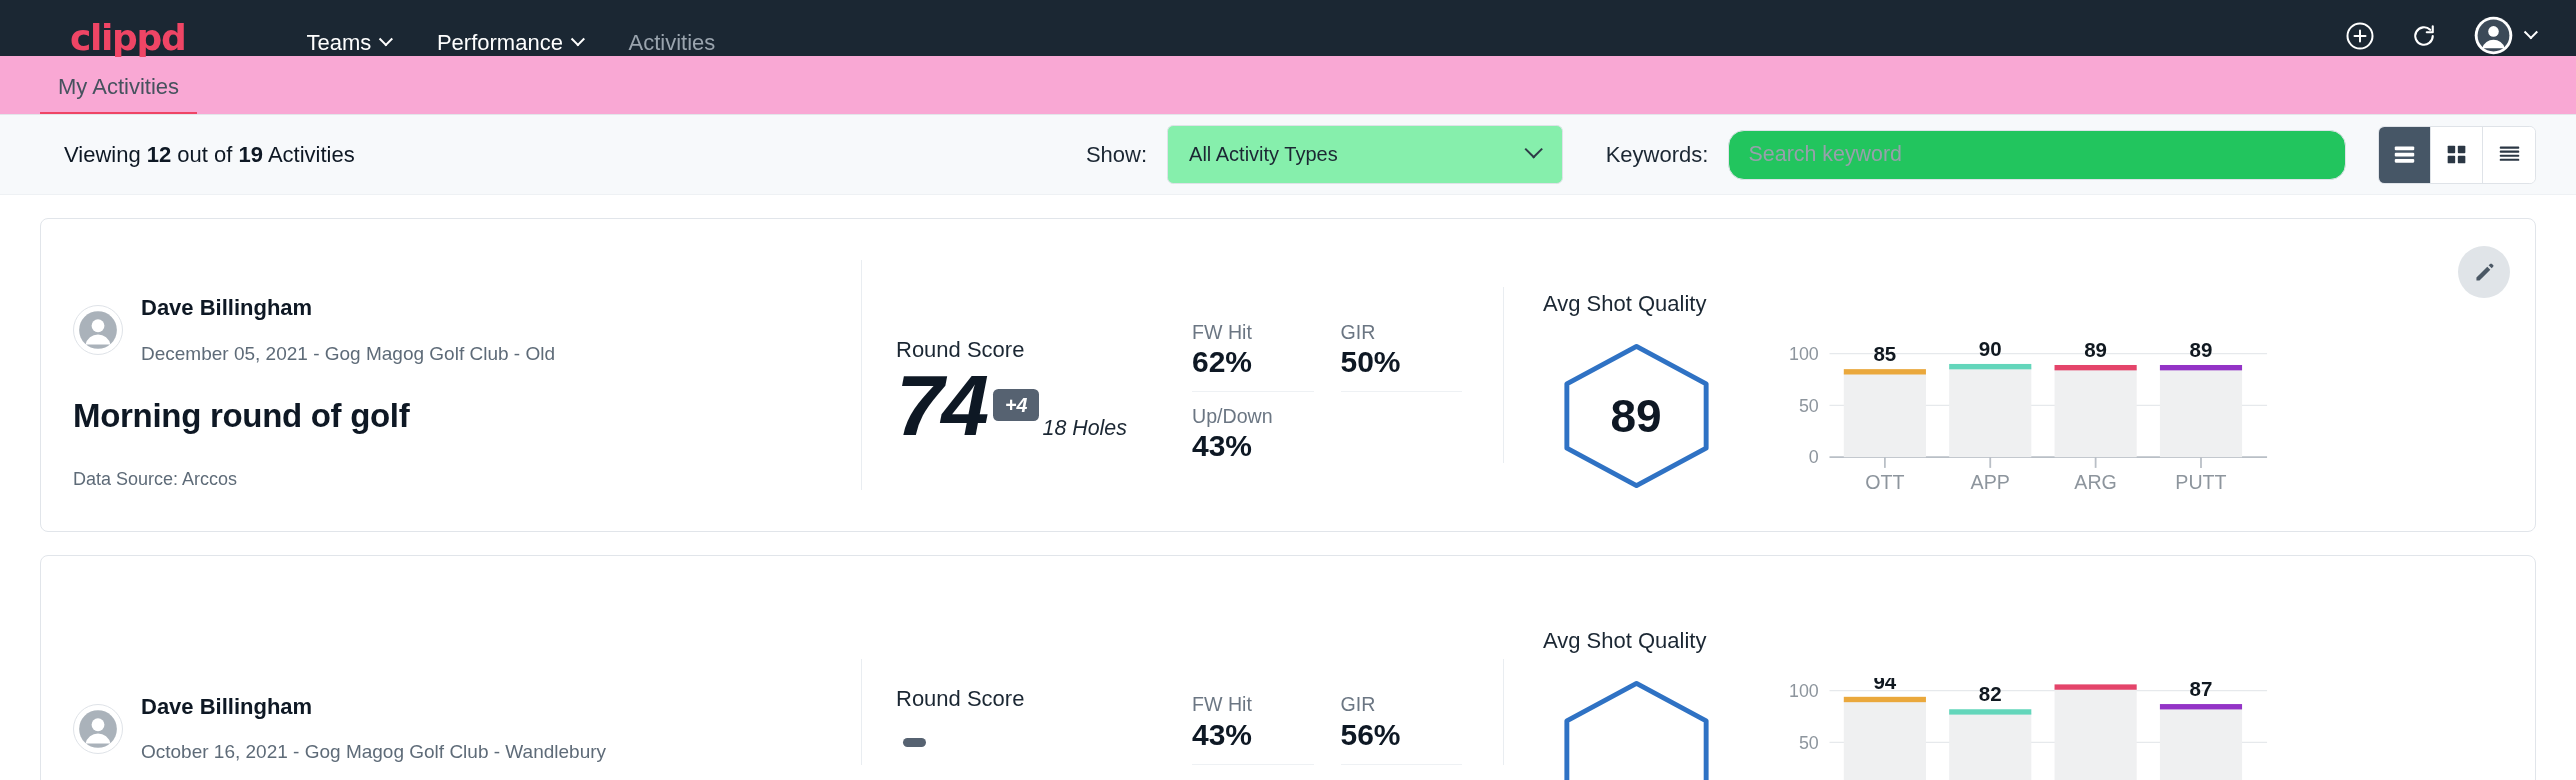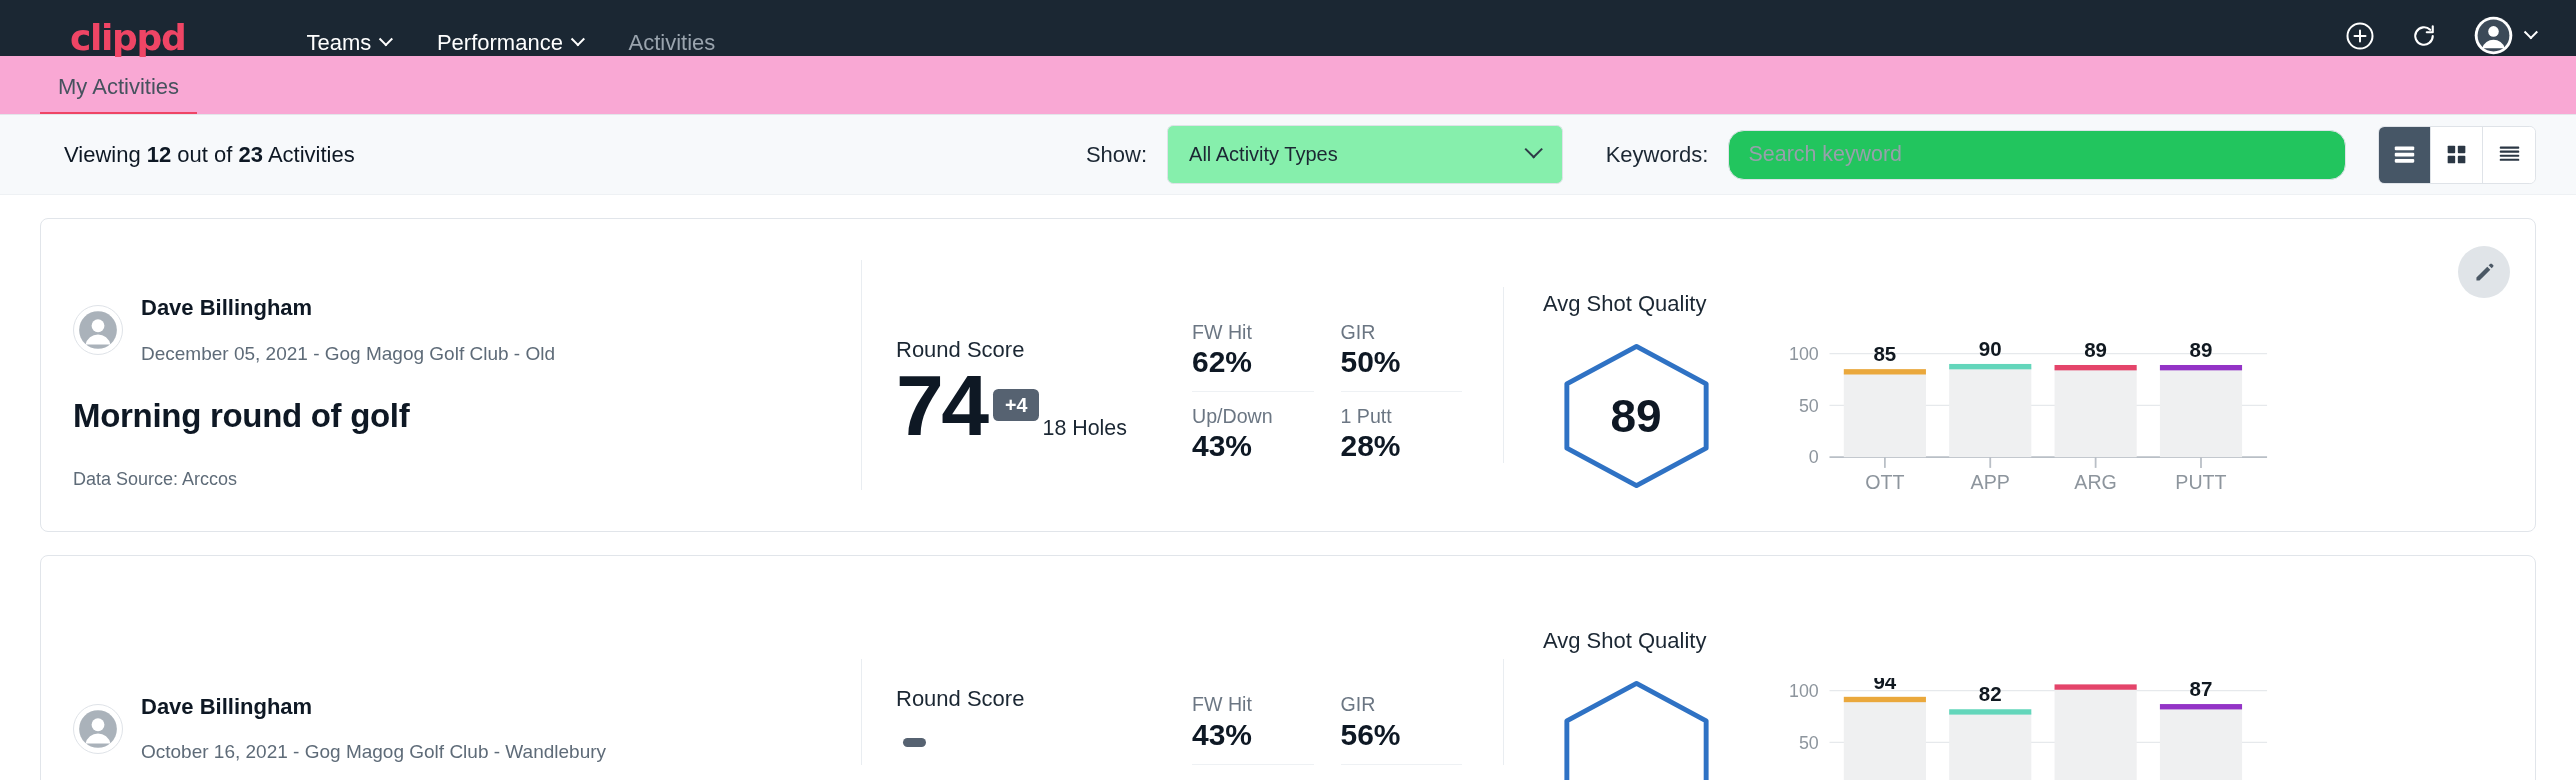--- a/index.html
+++ b/index.html
@@ -188,21 +188,21 @@
   }
   .csource { font-size: 18px; color: #5e6b78; margin-top: 34px; }
 
   
   .c-score {
     width: 330px;
     padding: 34px 0 0 34px;
     flex: none;
   }
   .sect-title { font-size: 22px; color: #1b2733; }
-  .scorerow { display: flex; align-items: flex-end; margin-top: 1px; }
+  .scorerow { display: flex; align-items: flex-end; margin-top: 1px; font-style: italic; }
   .bignum {
     font-size: 86px; font-weight: 700; color: #0e1824;
     line-height: 0.96; letter-spacing: -2.7px;
   }
   .badge {
     background: #566271; color: #ffffff;
     font-size: 19.6px; font-weight: 700;
     border-radius: 5.4px;
     padding: 4.5px 11.6px;
     margin: 0 0 50px 7.1px;
@@ -304,21 +304,21 @@
     </div>
   </div>
 </div>
 
 <div class="tabstrip">
   <div class="tab">My Activities</div>
 </div>
 
 <div class="toolbar">
   <div class="viewing">
-    <span>Viewing </span><b>12</b><span> out of </span><b>23</b><span> Activities</span>
+    <span>Viewing </span><b>12</b><span> out of </span><b>19</b><span> Activities</span>
   </div>
 
   <div class="filters">
     <span class="lbl">Show:</span>
     <div class="select">
       <span>All Activity Types</span>
       <span class="sel-chev"></span>
     </div>
 
     <span class="kw-label">Keywords:</span>
@@ -390,24 +390,20 @@
         <div class="stat-val">62%</div>
       </div>
       <div class="stat row1">
         <div class="stat-lbl">GIR</div>
         <div class="stat-val">50%</div>
       </div>
       <div class="stat row2">
         <div class="stat-lbl">Up/Down</div>
         <div class="stat-val">43%</div>
       </div>
-      <div class="stat row2">
-        <div class="stat-lbl">1 Putt</div>
-        <div class="stat-val">28%</div>
-      </div>
     </div>
 
     <div class="c-quality">
       <div class="sect-title">Avg Shot Quality</div>
       <div class="q-body">
         <div class="hexwrap">
           <svg width="161" height="150" viewBox="0 0 180 168">
             <polygon points="90,6 168,48 168,120 90,162 12,120 12,48" fill="#ffffff" stroke="#2f72c4" stroke-width="5.5" stroke-linejoin="round"></polygon>
           </svg>
           <div class="hexnum">89</div>

